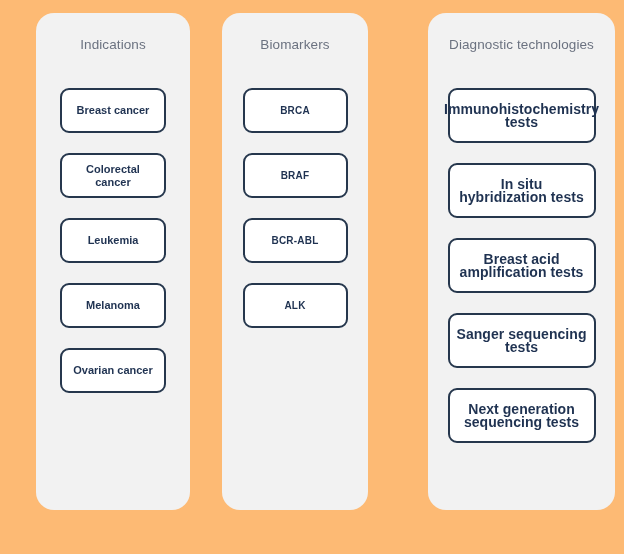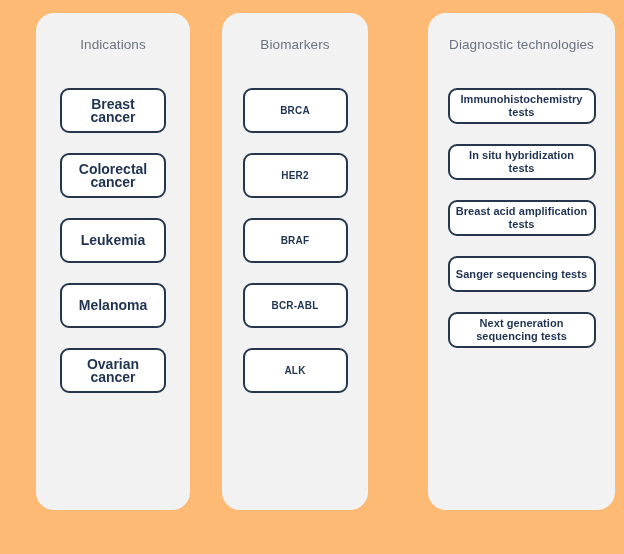--- a/index.html
+++ b/index.html
@@ -72,34 +72,34 @@
     text-align: center;
     color: #1f3251;
     font-weight: bold;
     line-height: 13px;
     padding: 2px 6px;
   }
 
   .panel-1 .card {
     width: 106px;
     height: 45px;
-    font-size: 14px;
+    font-size: 11px;
   }
 
   .panel-2 .card {
     width: 105px;
     height: 45px;
     font-size: 10px;
     letter-spacing: 0.2px;
   }
 
   .panel-3 .card {
     width: 148px;
-    height: 36px;
-    font-size: 11px;
+    height: 55px;
+    font-size: 14px;
     letter-spacing: 0.05px;
   }
 </style>
 </head>
 <body>
 
 <div id="board">
 
   <div class="panel panel-1">
     <div class="panel-header">Indications</div>
@@ -109,21 +109,20 @@
       <div class="card">Leukemia</div>
       <div class="card">Melanoma</div>
       <div class="card">Ovarian cancer</div>
     </div>
   </div>
 
   <div class="panel panel-2">
     <div class="panel-header">Biomarkers</div>
     <div class="card-stack">
       <div class="card">BRCA</div>
-      <div class="card">HER2</div>
       <div class="card">BRAF</div>
       <div class="card">BCR-ABL</div>
       <div class="card">ALK</div>
     </div>
   </div>
 
   <div class="panel panel-3">
     <div class="panel-header">Diagnostic technologies</div>
     <div class="card-stack">
       <div class="card">Immunohistochemistry tests</div>

